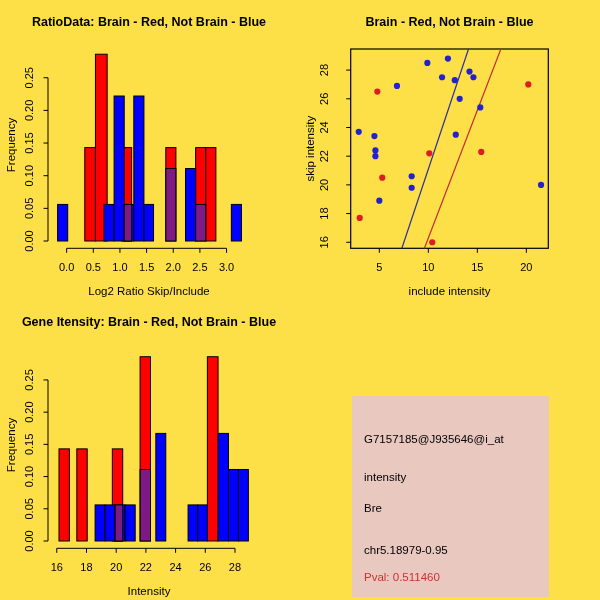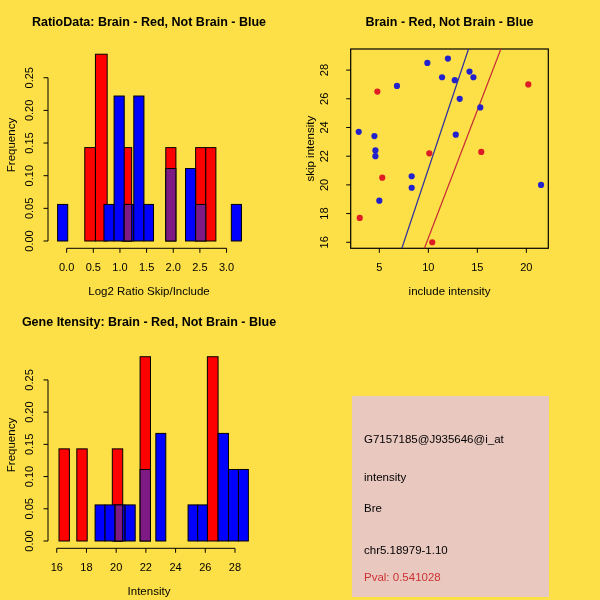--- a/index.html
+++ b/index.html
@@ -191,17 +191,17 @@
         <rect x="238.4147058823529" y="169.48322147651004" width="9.951470588235281" height="71.51677852348996" fill="#0000ff" stroke="#000" stroke-width="1"></rect>
         <rect x="115.13529411764705" y="204.91946308724832" width="7.575000000000017" height="36.08053691275168" fill="#7d1a84" stroke="#000" stroke-width="1"></rect>
         <rect x="140.08823529411762" y="169.48322147651004" width="10.397058823529392" height="71.51677852348996" fill="#7d1a84" stroke="#000" stroke-width="1"></rect>
       </g>
     </svg>
   <div id="panel-br" class="panel">
     <div class="info-box" id="info-box" style="background: rgb(233, 200, 192);">
       <div class="info-line" style="top:37px">G7157185@J935646@i_at</div>
       <div class="info-line" style="top:75px">intensity</div>
       <div class="info-line" style="top:106px">Bre</div>
-      <div class="info-line" style="top:148px">chr5.18979-1.10</div>
-      <div class="info-line" id="pval-line" style="top: 175px; color: rgb(205, 50, 50);">Pval: 0.541028</div>
+      <div class="info-line" style="top:148px">chr5.18979-0.95</div>
+      <div class="info-line" id="pval-line" style="top: 175px; color: rgb(205, 50, 50);">Pval: 0.511460</div>
     </div>
   </div>
 </div>
 
 </body></html>

